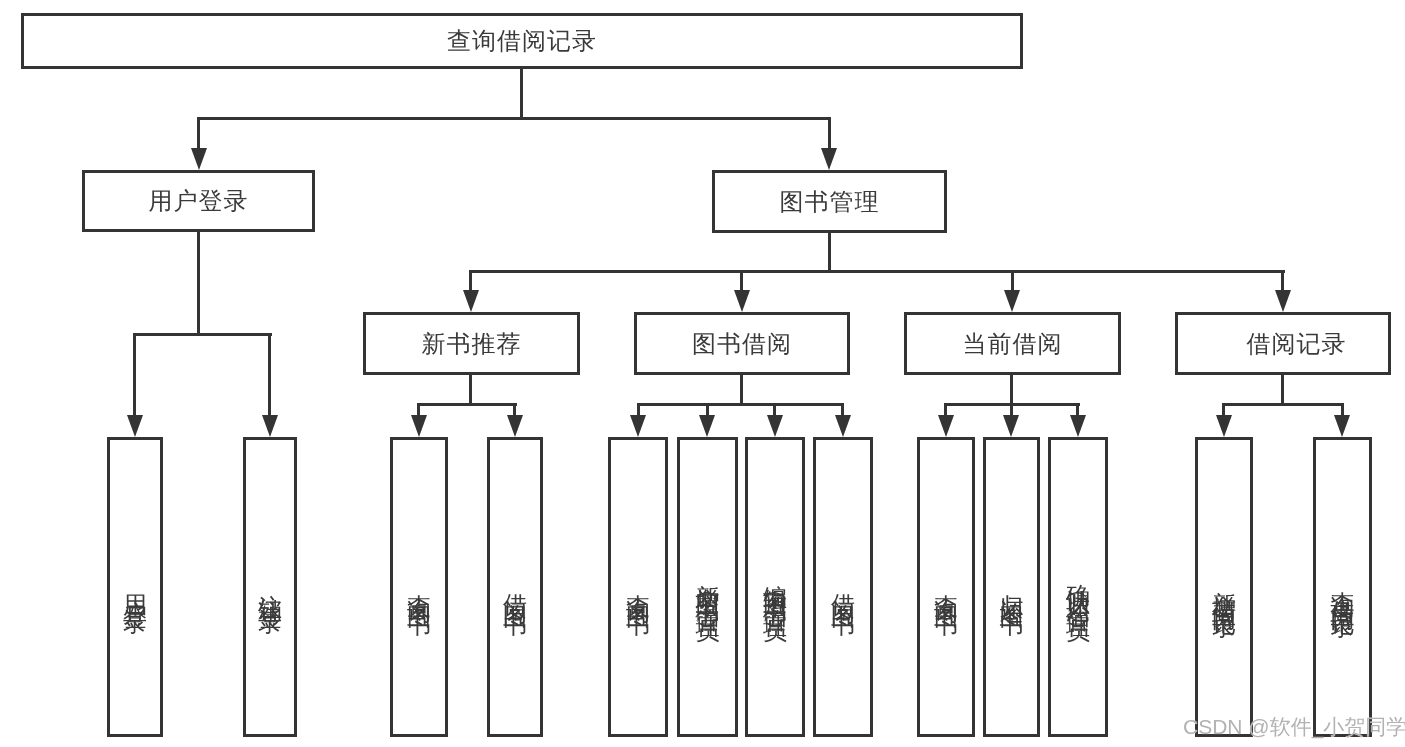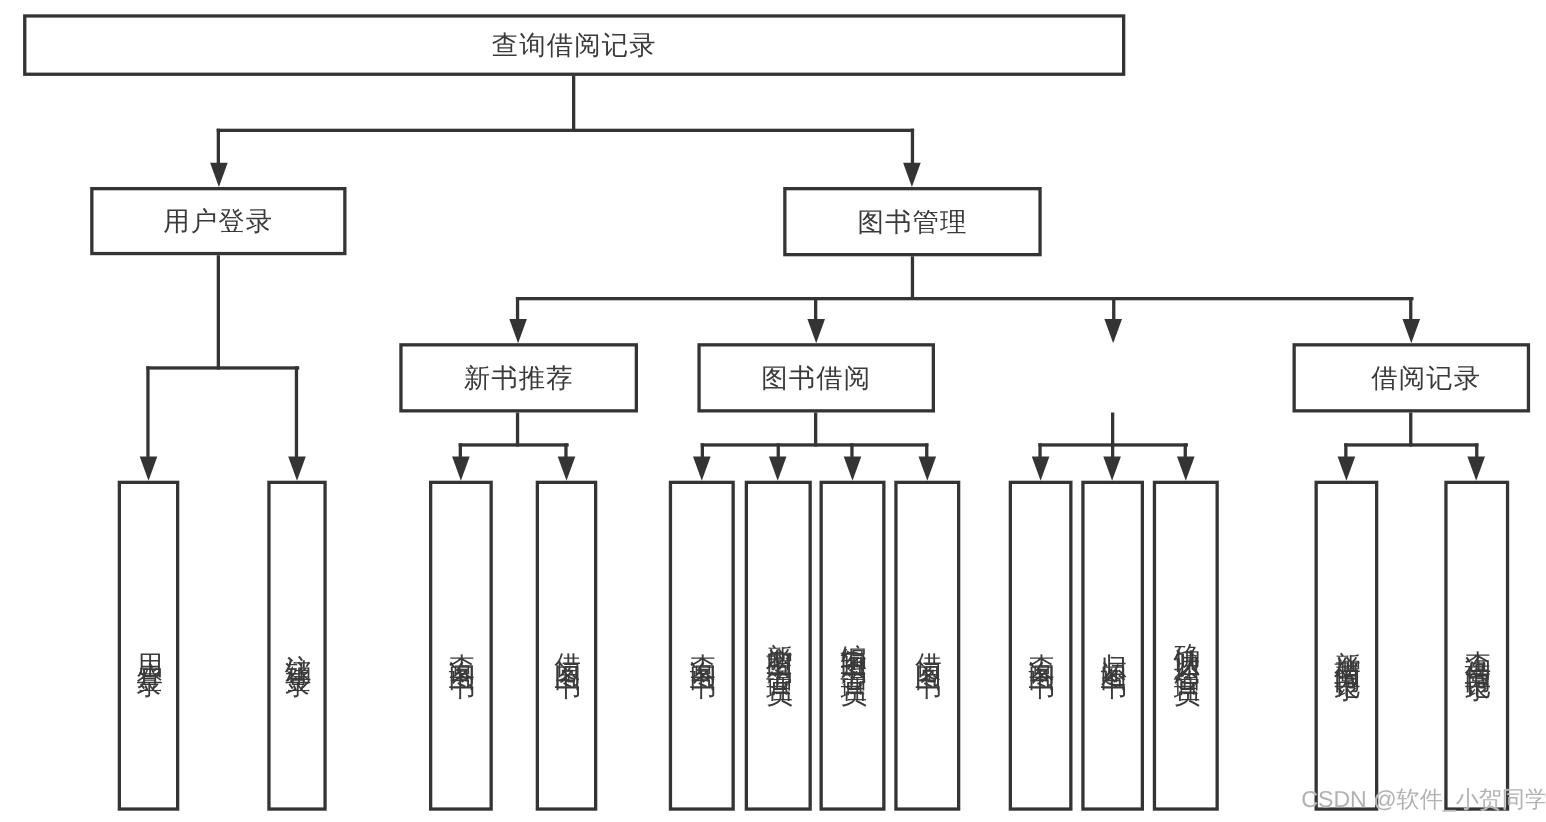--- a/index.html
+++ b/index.html
@@ -87,20 +87,21 @@
   <div class="line" style="left:740px;  top:270px; width:3px;   height:24px;"></div>
   <div class="line" style="left:1011px; top:270px; width:3px;   height:24px;"></div>
   <div class="line" style="left:1281px; top:270px; width:3px;   height:24px;"></div>
   <div class="arrow" style="left:463px;  top:290px;"></div>
   <div class="arrow" style="left:734px;  top:290px;"></div>
   <div class="arrow" style="left:1004px; top:290px;"></div>
   <div class="arrow" style="left:1275px; top:290px;"></div>
 
   <div class="box" style="left:634px;  top:312px; width:216px; height:63px;">图书借阅</div>
   <div class="box" style="left:363px;  top:312px; width:217px; height:63px;">新书推荐</div>
+  <div class="box" style="left:904px;  top:312px; width:217px; height:63px;">当前借阅</div>
   <div class="box" style="left:1175px; top:312px; width:216px; height:63px;padding-left:27px;">借阅记录</div>
 
   <div class="line" style="left:469px; top:375px; width:3px;   height:31px;"></div>
   <div class="line" style="left:417px; top:403px; width:100px; height:3px;"></div>
   <div class="line" style="left:417px; top:403px; width:3px;   height:16px;"></div>
   <div class="line" style="left:513px; top:403px; width:3px;   height:16px;"></div>
   <div class="arrow" style="left:411px; top:415px;"></div>
   <div class="arrow" style="left:507px; top:415px;"></div>
 
   <div class="line" style="left:740px; top:375px; width:3px;   height:31px;"></div>

